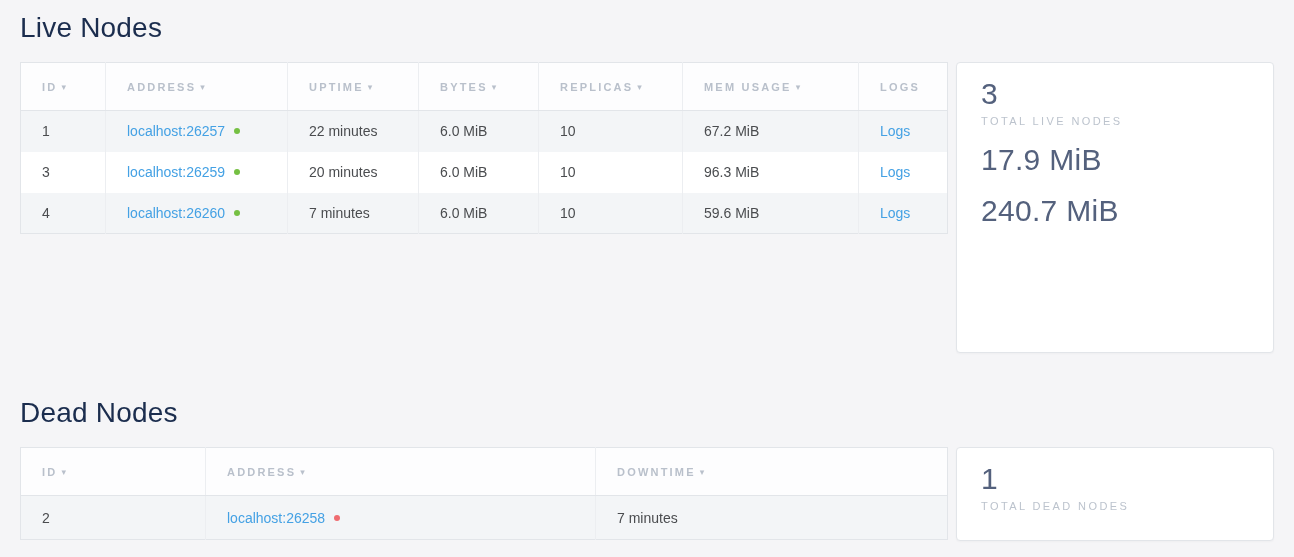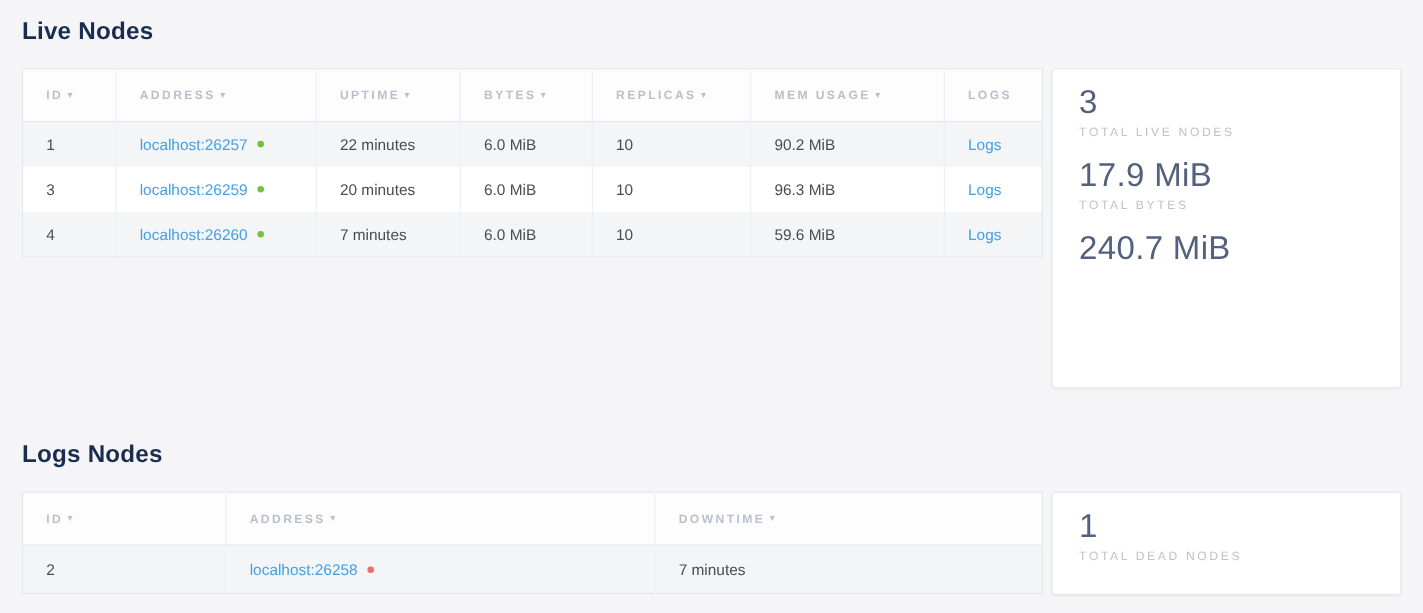--- a/index.html
+++ b/index.html
@@ -19,23 +19,23 @@
   * { margin: 0; padding: 0; box-sizing: border-box; }
   html, body {
     width: 1294px; height: 557px;
     overflow: hidden;
     background: var(--page-bg);
     font-family: "Liberation Sans", "DejaVu Sans", sans-serif;
   }
   .page { padding: 14px 20px 0 20px; }
 
   h2.section-title {
-    font-size: 22px;
+    font-size: 28px;
     line-height: 28px;
-    font-weight: 700;
+    font-weight: 400;
     color: var(--heading);
     margin-bottom: 20px;
     letter-spacing: 0.2px;
   }
   .section-body {
     display: flex;
     align-items: flex-start;
     gap: 8px;
   }
 
@@ -168,21 +168,21 @@
             <th><span>LOGS</span></th>
           </tr>
         </thead>
         <tbody>
           <tr>
             <td>1</td>
             <td><a class="link">localhost:26257</a><span class="status-dot live"></span></td>
             <td>22 minutes</td>
             <td>6.0 MiB</td>
             <td>10</td>
-            <td>90.2 MiB</td>
+            <td>67.2 MiB</td>
             <td><a class="link">Logs</a></td>
           </tr>
           <tr>
             <td>3</td>
             <td><a class="link">localhost:26259</a><span class="status-dot live"></span></td>
             <td>20 minutes</td>
             <td>6.0 MiB</td>
             <td>10</td>
             <td>96.3 MiB</td>
             <td><a class="link">Logs</a></td>
@@ -199,31 +199,30 @@
         </tbody>
       </table>
 
       <aside class="summary-card live-card">
         <div class="stat">
           <div class="stat-value">3</div>
           <div class="stat-label">TOTAL LIVE NODES</div>
         </div>
         <div class="stat">
           <div class="stat-value">17.9 MiB</div>
-          <div class="stat-label">TOTAL BYTES</div>
         </div>
         <div class="stat">
           <div class="stat-value">240.7 MiB</div>
         </div>
       </aside>
     </div>
   </section>
 
   <section class="dead-section">
-    <h2 class="section-title">Logs Nodes</h2>
+    <h2 class="section-title">Dead Nodes</h2>
     <div class="section-body">
       <table class="nodes-table dead">
         <colgroup>
           <col class="d-id">
             <col class="d-addr">
             <col class="d-down">
         </colgroup>
         <thead>
           <tr>
             <th><span>ID</span><span class="sort-arrow">▾</span></th>

